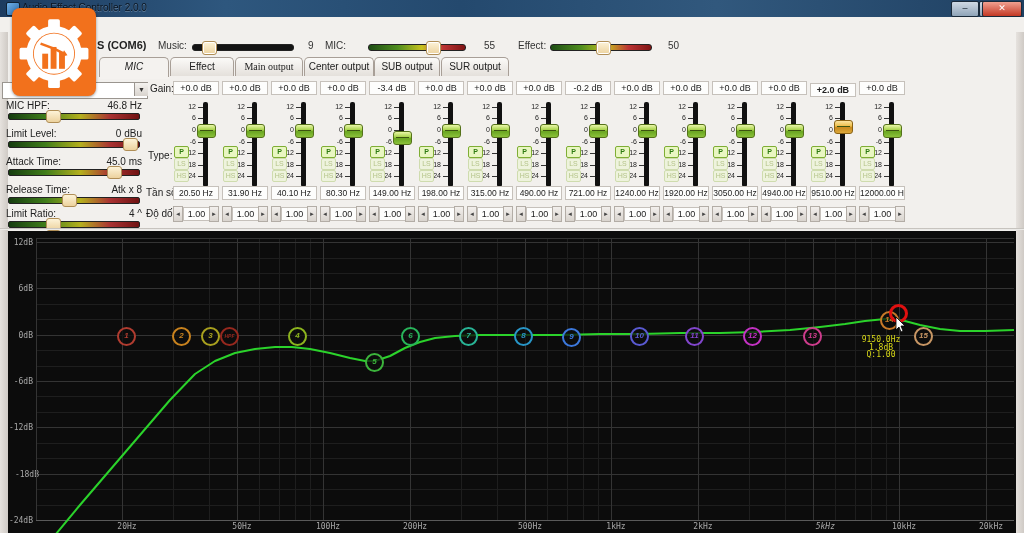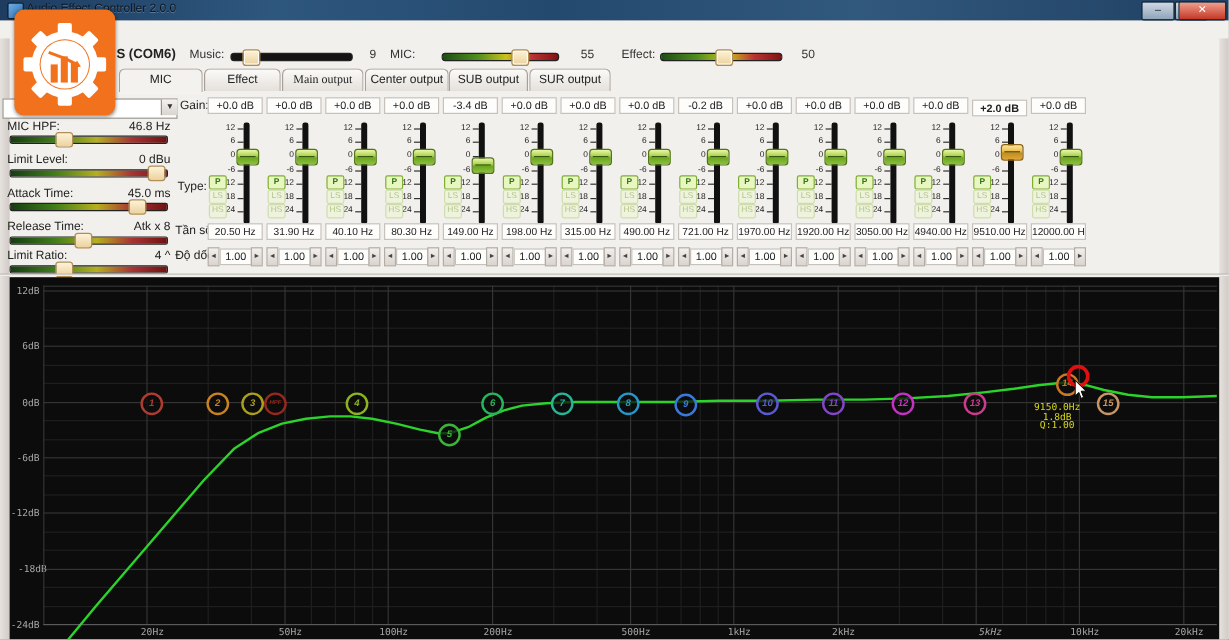--- a/index.html
+++ b/index.html
@@ -118,21 +118,21 @@
       </div>
       <div class="abs hvalue" style="left: 484px; top: 40px;">55</div>
       <div class="abs hslider-label" style="left: 518px; top: 40px;">Effect:</div>
       <div class="abs htrack gradient" style="left: 550px; top: 44px; width: 100px;">
         <div class="hhandle" style="left: 45px;"></div>
       </div>
       <div class="abs hvalue" style="left: 668px; top: 40px;">50</div>
     </div>
 
   <div id="tabs">
-      <div class="abs tab active" style="left: 99px; width: 68px; z-index: 3;">MIC</div>
+      <div class="abs tab active" style="left: 99px; width: 68px; z-index: 3; font-style: italic;">MIC</div>
       <div class="abs tab" style="left: 170px; width: 62px; z-index: 1;">Effect</div>
       <div class="abs tab" style="left: 235px; width: 66px; z-index: 1; font-family: Liberation Serif, serif;">Main output</div>
       <div class="abs tab" style="left: 304px; width: 68px; z-index: 1;">Center output</div>
       <div class="abs tab" style="left: 374px; width: 64px; z-index: 1;">SUB output</div>
       <div class="abs tab" style="left: 441px; width: 66px; z-index: 1;">SUR output</div>
     </div>
 
   <div id="sidebar-combo" class="abs">
     <div id="combo-arrow" class="abs">▼</div>
   </div>
@@ -418,21 +418,21 @@
         <div class="scale-tick" style="left: 26px; top: 75px;"></div>
         <div class="scale-num" style="left: 6px; top: 83px;">-18</div>
         <div class="scale-tick" style="left: 26px; top: 87px;"></div>
         <div class="scale-num" style="left: 6px; top: 94px;">-24</div>
         <div class="scale-tick" style="left: 26px; top: 98px;"></div>
         <div class="vtrack" style="left: 31px; top: 24px; height: 85px;"></div>
         <div class="vhandle green" style="left: 25px; top: 46px;"></div>
         <div class="typebtn active" style="left: 2px; top: 68px;">P</div>
         <div class="typebtn dim" style="left: 2px; top: 80px;">LS</div>
         <div class="typebtn dim" style="left: 2px; top: 92px;">HS</div>
-        <div class="valbox freqbox abs" style="left: 1px; top: 108px; width: 44px;">1970.00 Hz</div>
+        <div class="valbox freqbox abs" style="left: 1px; top: 108px; width: 44px;">1240.00 Hz</div>
         <div class="spin-arrow" style="left: 1px; top: 128px;">◄</div>
         <div class="valbox qbox abs" style="left: 11px; top: 129px; width: 25px;">1.00</div>
         <div class="spin-arrow" style="left: 37px; top: 128px;">►</div>
       </div>
       <div class="abs" style="left: 662px; top: 78px; width: 49px; height: 146px;">
         <div class="valbox gainbox abs" style="left: 1px; top: 3px; width: 44px;">+0.0 dB</div>
         <div class="scale-num" style="left: 6px; top: 25px;">12</div>
         <div class="scale-tick" style="left: 26px; top: 29px;"></div>
         <div class="scale-num" style="left: 6px; top: 36px;">6</div>
         <div class="scale-tick" style="left: 26px; top: 40px;"></div>

